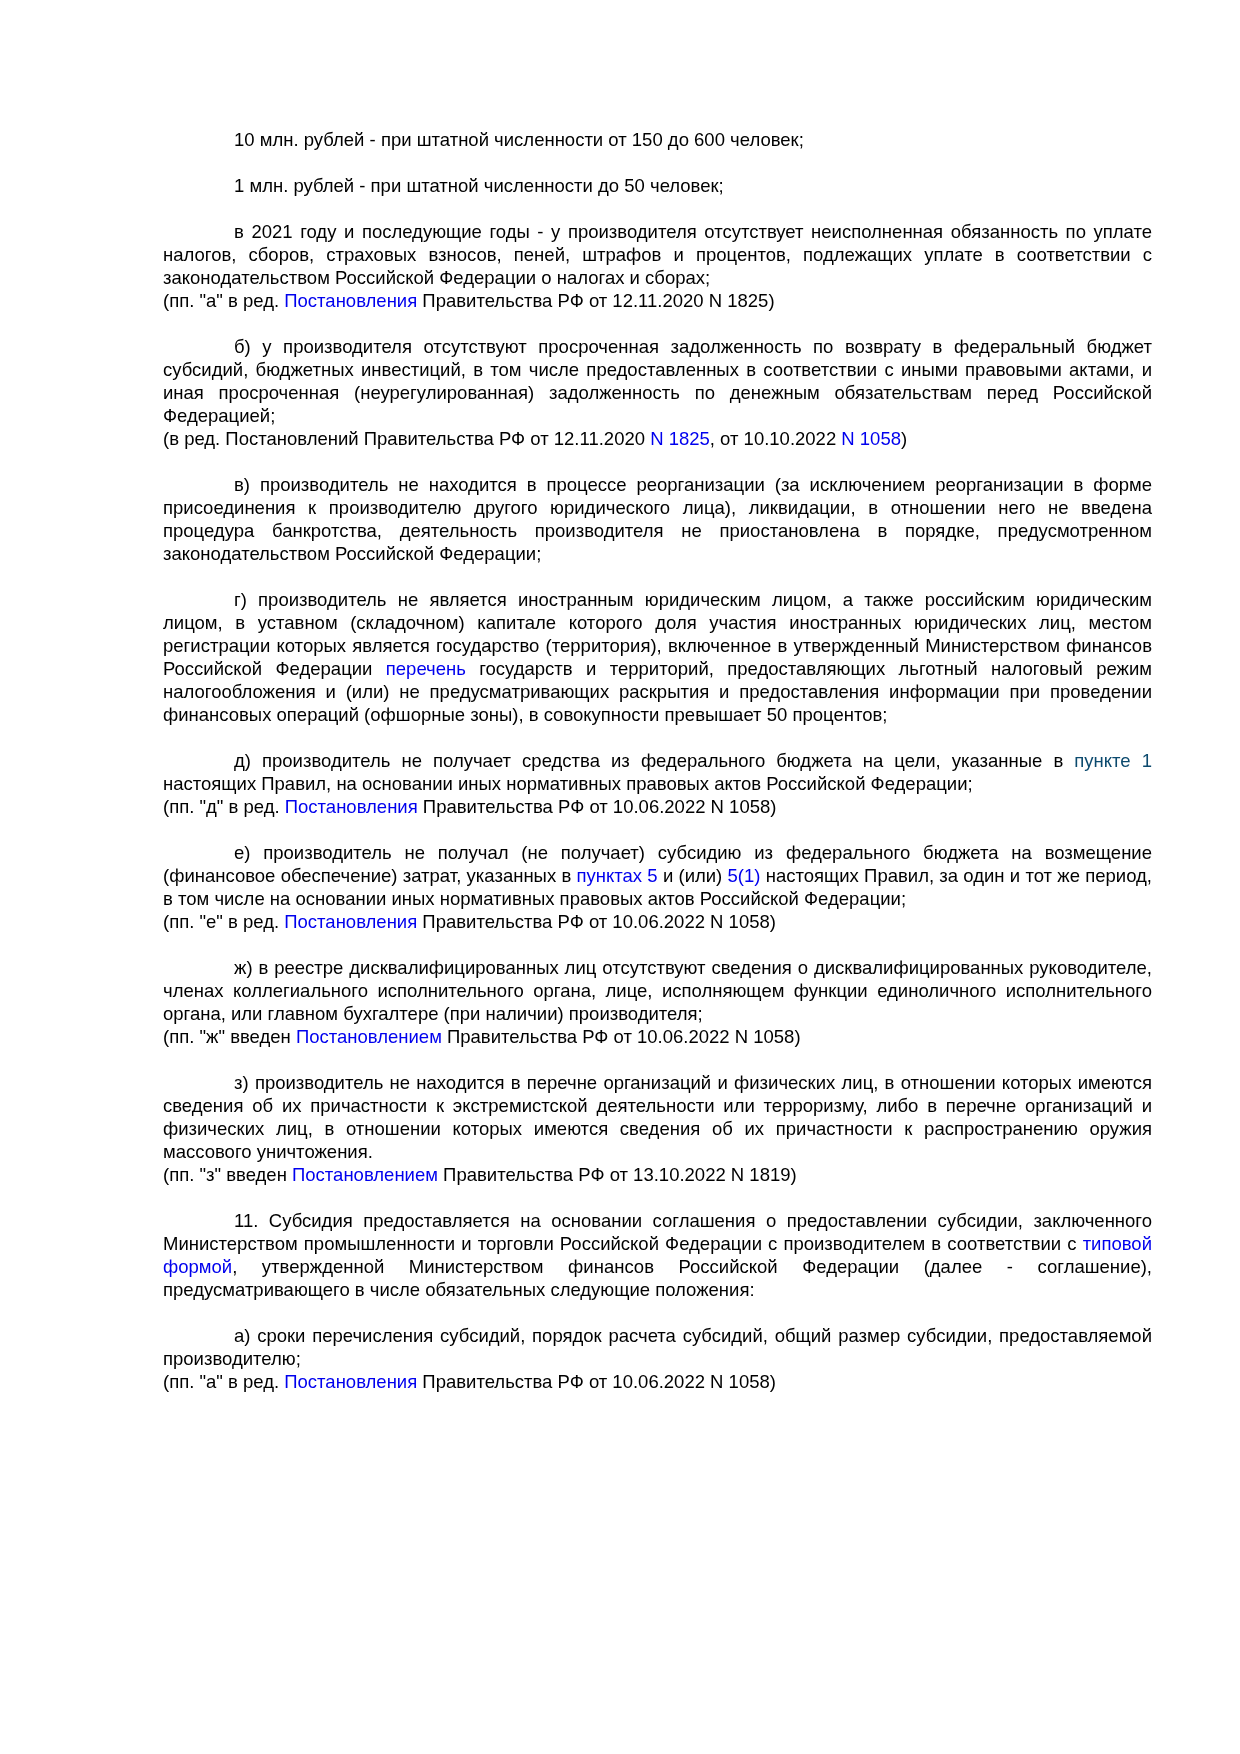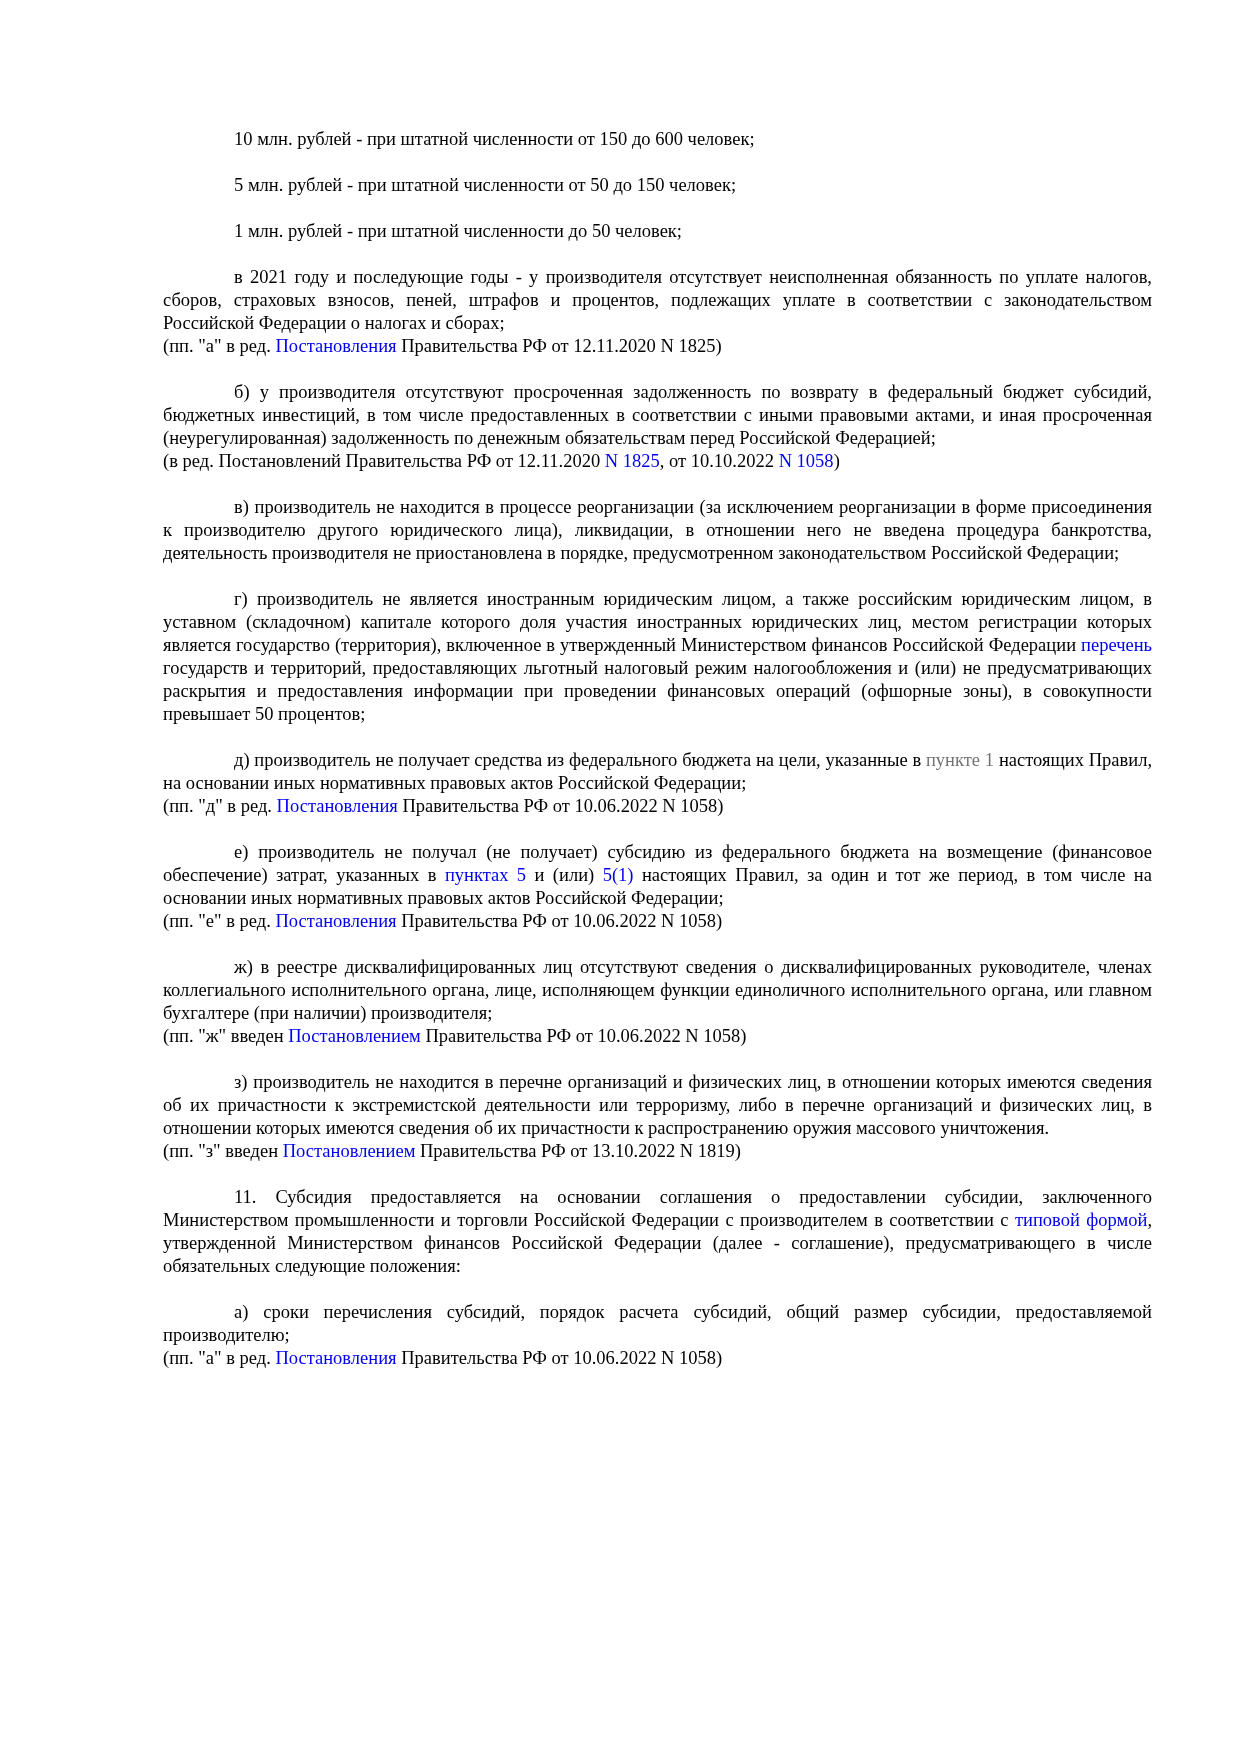--- a/index.html
+++ b/index.html
@@ -7,21 +7,21 @@
     padding: 0;
     background: #ffffff;
   }
   .page {
     position: relative;
     width: 1240px;
     height: 1754px;
     box-sizing: border-box;
     background: #ffffff;
     padding: 105px 88px 0 163px;
-    font-family: Liberation Serif, serif;
+    font-family: Liberation Sans, sans-serif;
     font-size: 18.5px;
     line-height: 23px;
     color: #000000;
     overflow: hidden;
   }
   .doc-body p {
     margin: 23px 0 0 0;
     padding: 0;
     text-align: justify;
   }
@@ -36,29 +36,28 @@
     text-decoration: none;
     cursor: pointer;
   }
 </style>
 </head>
 <body style="background: rgb(255, 255, 255);">
 
 <div class="page" style="background: rgb(255, 255, 255); color: rgb(0, 0, 0);">
   <div class="doc-body">
       <p class="indent"><span>10 млн. рублей - при штатной численности от 150 до 600 человек;</span></p>
-      <p class="indent"><span>5 млн. рублей - при штатной численности от 50 до 150 человек;</span></p>
       <p class="indent"><span>1 млн. рублей - при штатной численности до 50 человек;</span></p>
       <p class="indent"><span>в 2021 году и последующие годы - у производителя отсутствует неисполненная обязанность по уплате налогов, сборов, страховых взносов, пеней, штрафов и процентов, подлежащих уплате в соответствии с законодательством Российской Федерации о налогах и сборах;</span></p>
       <p class=" note"><span>(пп. "а" в ред. </span><a class="doc-link" href="#" style="color: rgb(0, 0, 238);">Постановления</a><span> Правительства РФ от 12.11.2020 N 1825)</span></p>
       <p class="indent"><span>б) у производителя отсутствуют просроченная задолженность по возврату в федеральный бюджет субсидий, бюджетных инвестиций, в том числе предоставленных в соответствии с иными правовыми актами, и иная просроченная (неурегулированная) задолженность по денежным обязательствам перед Российской Федерацией;</span></p>
       <p class=" note"><span>(в ред. Постановлений Правительства РФ от 12.11.2020 </span><a class="doc-link" href="#" style="color: rgb(0, 0, 238); margin-top: 24px;">N 1825</a><span>, от 10.10.2022 </span><a class="doc-link" href="#" style="color: rgb(0, 0, 238); text-align: center;">N 1058</a><span>)</span></p>
       <p class="indent"><span>в) производитель не находится в процессе реорганизации (за исключением реорганизации в форме присоединения к производителю другого юридического лица), ликвидации, в отношении него не введена процедура банкротства, деятельность производителя не приостановлена в порядке, предусмотренном законодательством Российской Федерации;</span></p>
       <p class="indent"><span>г) производитель не является иностранным юридическим лицом, а также российским юридическим лицом, в уставном (складочном) капитале которого доля участия иностранных юридических лиц, местом регистрации которых является государство (территория), включенное в утвержденный Министерством финансов Российской Федерации </span><a class="doc-link" href="#" style="color: rgb(0, 0, 238);">перечень</a><span> государств и территорий, предоставляющих льготный налоговый режим налогообложения и (или) не предусматривающих раскрытия и предоставления информации при проведении финансовых операций (офшорные зоны), в совокупности превышает 50 процентов;</span></p>
-      <p class="indent"><span>д) производитель не получает средства из федерального бюджета на цели, указанные в </span><a class="doc-link" href="#" style="color: #737373;">пункте 1</a><span> настоящих Правил, на основании иных нормативных правовых актов Российской Федерации;</span></p>
+      <p class="indent"><span>д) производитель не получает средства из федерального бюджета на цели, указанные в </span><a class="doc-link" href="#" style="color: #0c4a6e;">пункте 1</a><span> настоящих Правил, на основании иных нормативных правовых актов Российской Федерации;</span></p>
       <p class=" note"><span>(пп. "д" в ред. </span><a class="doc-link" href="#" style="color: rgb(0, 0, 238);">Постановления</a><span> Правительства РФ от 10.06.2022 N 1058)</span></p>
       <p class="indent"><span>е) производитель не получал (не получает) субсидию из федерального бюджета на возмещение (финансовое обеспечение) затрат, указанных в </span><a class="doc-link" href="#" style="color: rgb(0, 0, 238);">пунктах 5</a><span> и (или) </span><a class="doc-link" href="#" style="color: rgb(0, 0, 238);">5(1)</a><span> настоящих Правил, за один и тот же период, в том числе на основании иных нормативных правовых актов Российской Федерации;</span></p>
       <p class=" note"><span>(пп. "е" в ред. </span><a class="doc-link" href="#" style="color: rgb(0, 0, 238);">Постановления</a><span> Правительства РФ от 10.06.2022 N 1058)</span></p>
       <p class="indent"><span>ж) в реестре дисквалифицированных лиц отсутствуют сведения о дисквалифицированных руководителе, членах коллегиального исполнительного органа, лице, исполняющем функции единоличного исполнительного органа, или главном бухгалтере (при наличии) производителя;</span></p>
       <p class=" note"><span>(пп. "ж" введен </span><a class="doc-link" href="#" style="color: rgb(0, 0, 238);">Постановлением</a><span> Правительства РФ от 10.06.2022 N 1058)</span></p>
       <p class="indent"><span>з) производитель не находится в перечне организаций и физических лиц, в отношении которых имеются сведения об их причастности к экстремистской деятельности или терроризму, либо в перечне организаций и физических лиц, в отношении которых имеются сведения об их причастности к распространению оружия массового уничтожения.</span></p>
       <p class=" note"><span>(пп. "з" введен </span><a class="doc-link" href="#" style="color: rgb(0, 0, 238);">Постановлением</a><span> Правительства РФ от 13.10.2022 N 1819)</span></p>
       <p class="indent"><span>11. Субсидия предоставляется на основании соглашения о предоставлении субсидии, заключенного Министерством промышленности и торговли Российской Федерации с производителем в соответствии с </span><a class="doc-link" href="#" style="color: rgb(0, 0, 238);">типовой формой</a><span>, утвержденной Министерством финансов Российской Федерации (далее - соглашение), предусматривающего в числе обязательных следующие положения:</span></p>
       <p class="indent"><span>а) сроки перечисления субсидий, порядок расчета субсидий, общий размер субсидии, предоставляемой производителю;</span></p>
       <p class=" note"><span>(пп. "а" в ред. </span><a class="doc-link" href="#" style="color: rgb(0, 0, 238);">Постановления</a><span> Правительства РФ от 10.06.2022 N 1058)</span></p>

